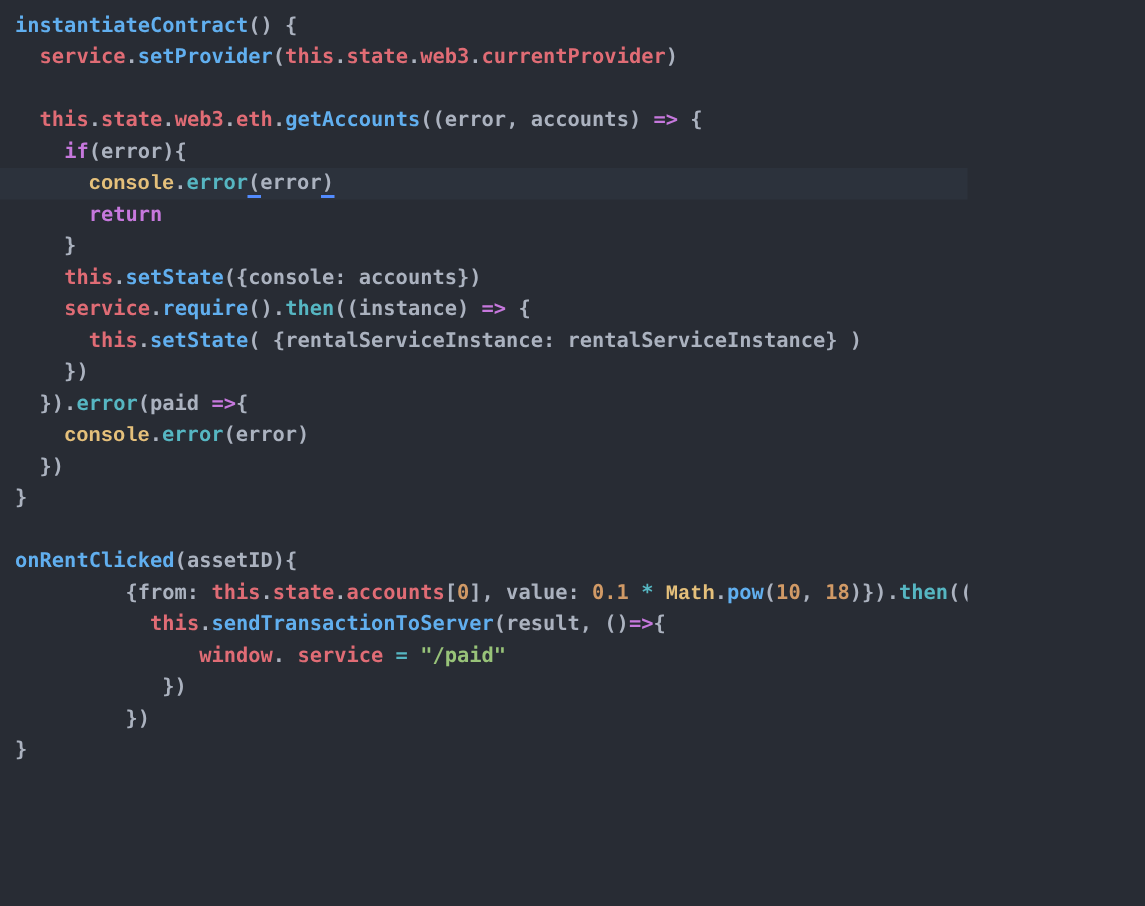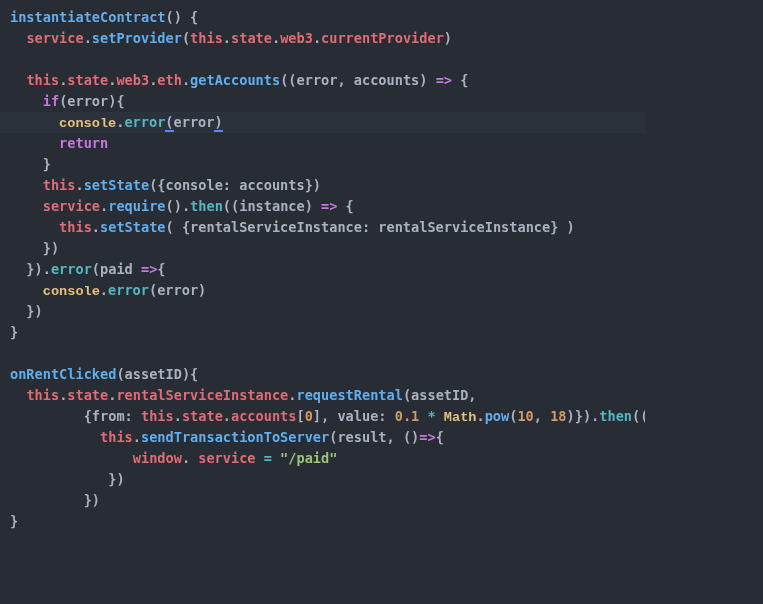--- a/index.html
+++ b/index.html
@@ -70,21 +70,20 @@
       <div class="line"><span class="tok-d">    </span><span class="tok-r">this</span><span class="tok-d">.</span><span class="tok-b">setState</span><span class="tok-d">({console: accounts})</span></div>
       <div class="line"><span class="tok-d">    </span><span class="tok-r">service</span><span class="tok-d">.</span><span class="tok-b">require</span><span class="tok-d">().</span><span class="tok-c">then</span><span class="tok-d">((instance) </span><span class="tok-m">=&gt;</span><span class="tok-d"> {</span></div>
       <div class="line"><span class="tok-d">      </span><span class="tok-r">this</span><span class="tok-d">.</span><span class="tok-b">setState</span><span class="tok-d">( {rentalServiceInstance: rentalServiceInstance} )</span></div>
       <div class="line"><span class="tok-d">    })</span></div>
       <div class="line"><span class="tok-d">  }).</span><span class="tok-c">error</span><span class="tok-d">(paid </span><span class="tok-m">=&gt;</span><span class="tok-d">{</span></div>
       <div class="line"><span class="tok-d">    </span><span class="tok-y">console</span><span class="tok-d">.</span><span class="tok-c">error</span><span class="tok-d">(error)</span></div>
       <div class="line"><span class="tok-d">  })</span></div>
       <div class="line"><span class="tok-d">}</span></div>
       <div class="line"></div>
       <div class="line"><span class="tok-b">onRentClicked</span><span class="tok-d">(assetID){</span></div>
-      <div class="line"><span class="tok-d">  </span><span class="tok-r">this</span><span class="tok-d">.</span><span class="tok-r">state</span><span class="tok-d">.</span><span class="tok-r">rentalServiceInstance</span><span class="tok-d">.</span><span class="tok-b">requestRental</span><span class="tok-d">(assetID,</span></div>
       <div class="line"><span class="tok-d">         {from: </span><span class="tok-r">this</span><span class="tok-d">.</span><span class="tok-r">state</span><span class="tok-d">.</span><span class="tok-r">accounts</span><span class="tok-d">[</span><span class="tok-o">0</span><span class="tok-d">], value: </span><span class="tok-o">0.1</span><span class="tok-d"> </span><span class="tok-c">*</span><span class="tok-d"> </span><span class="tok-y">Math</span><span class="tok-d">.</span><span class="tok-b">pow</span><span class="tok-d">(</span><span class="tok-o">10</span><span class="tok-d">, </span><span class="tok-o">18</span><span class="tok-d">)}).</span><span class="tok-c">then</span><span class="tok-d">((result)</span><span class="tok-m">=&gt;</span><span class="tok-d">{</span></div>
       <div class="line"><span class="tok-d">           </span><span class="tok-r">this</span><span class="tok-d">.</span><span class="tok-b">sendTransactionToServer</span><span class="tok-d">(result, ()</span><span class="tok-m">=&gt;</span><span class="tok-d">{</span></div>
       <div class="line"><span class="tok-d">               </span><span class="tok-r">window</span><span class="tok-d">. </span><span class="tok-r">service</span><span class="tok-d"> </span><span class="tok-c">=</span><span class="tok-d"> </span><span class="tok-g">"/paid"</span></div>
       <div class="line"><span class="tok-d">            })</span></div>
       <div class="line"><span class="tok-d">         })</span></div>
       <div class="line"><span class="tok-d">}</span></div>
     </div>
 </div>
 
 </body></html>

